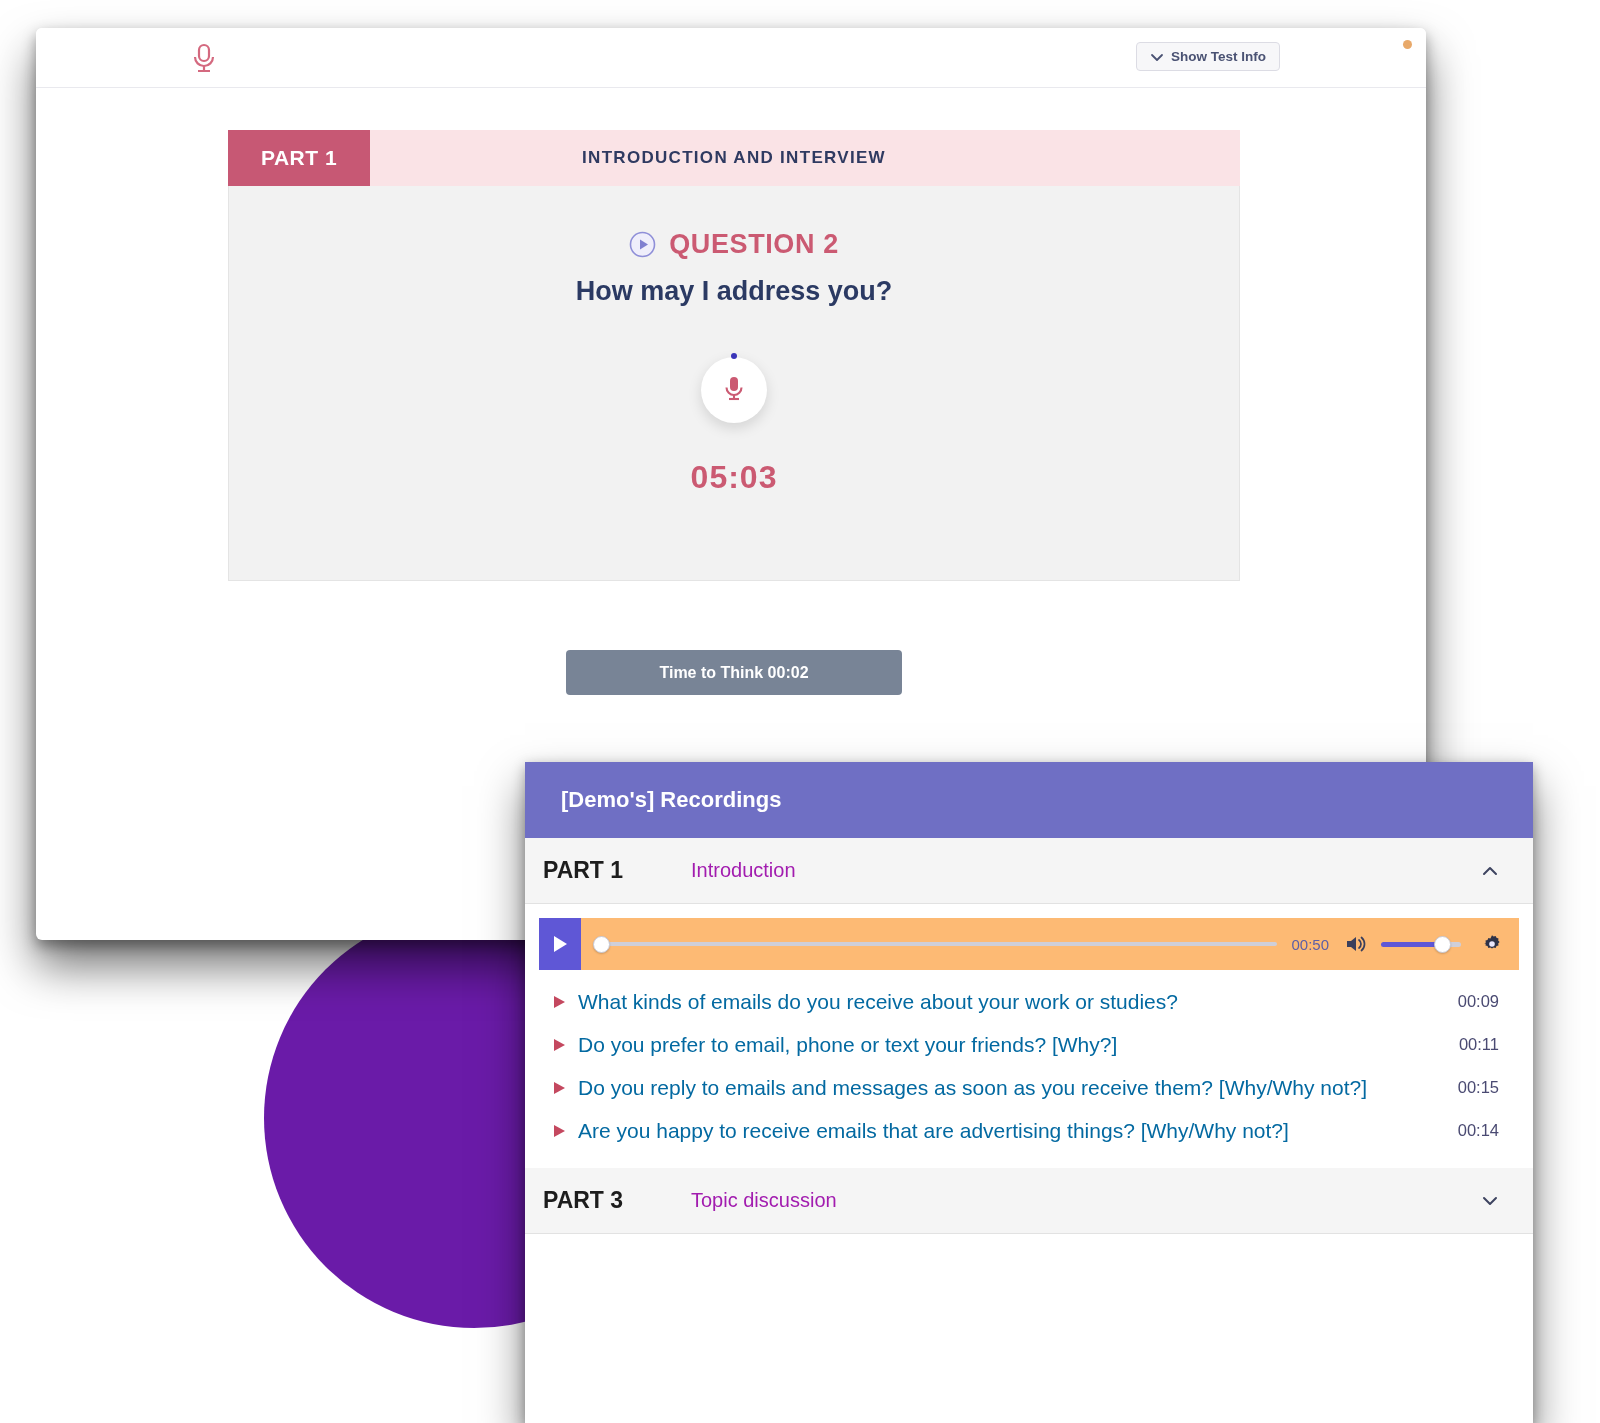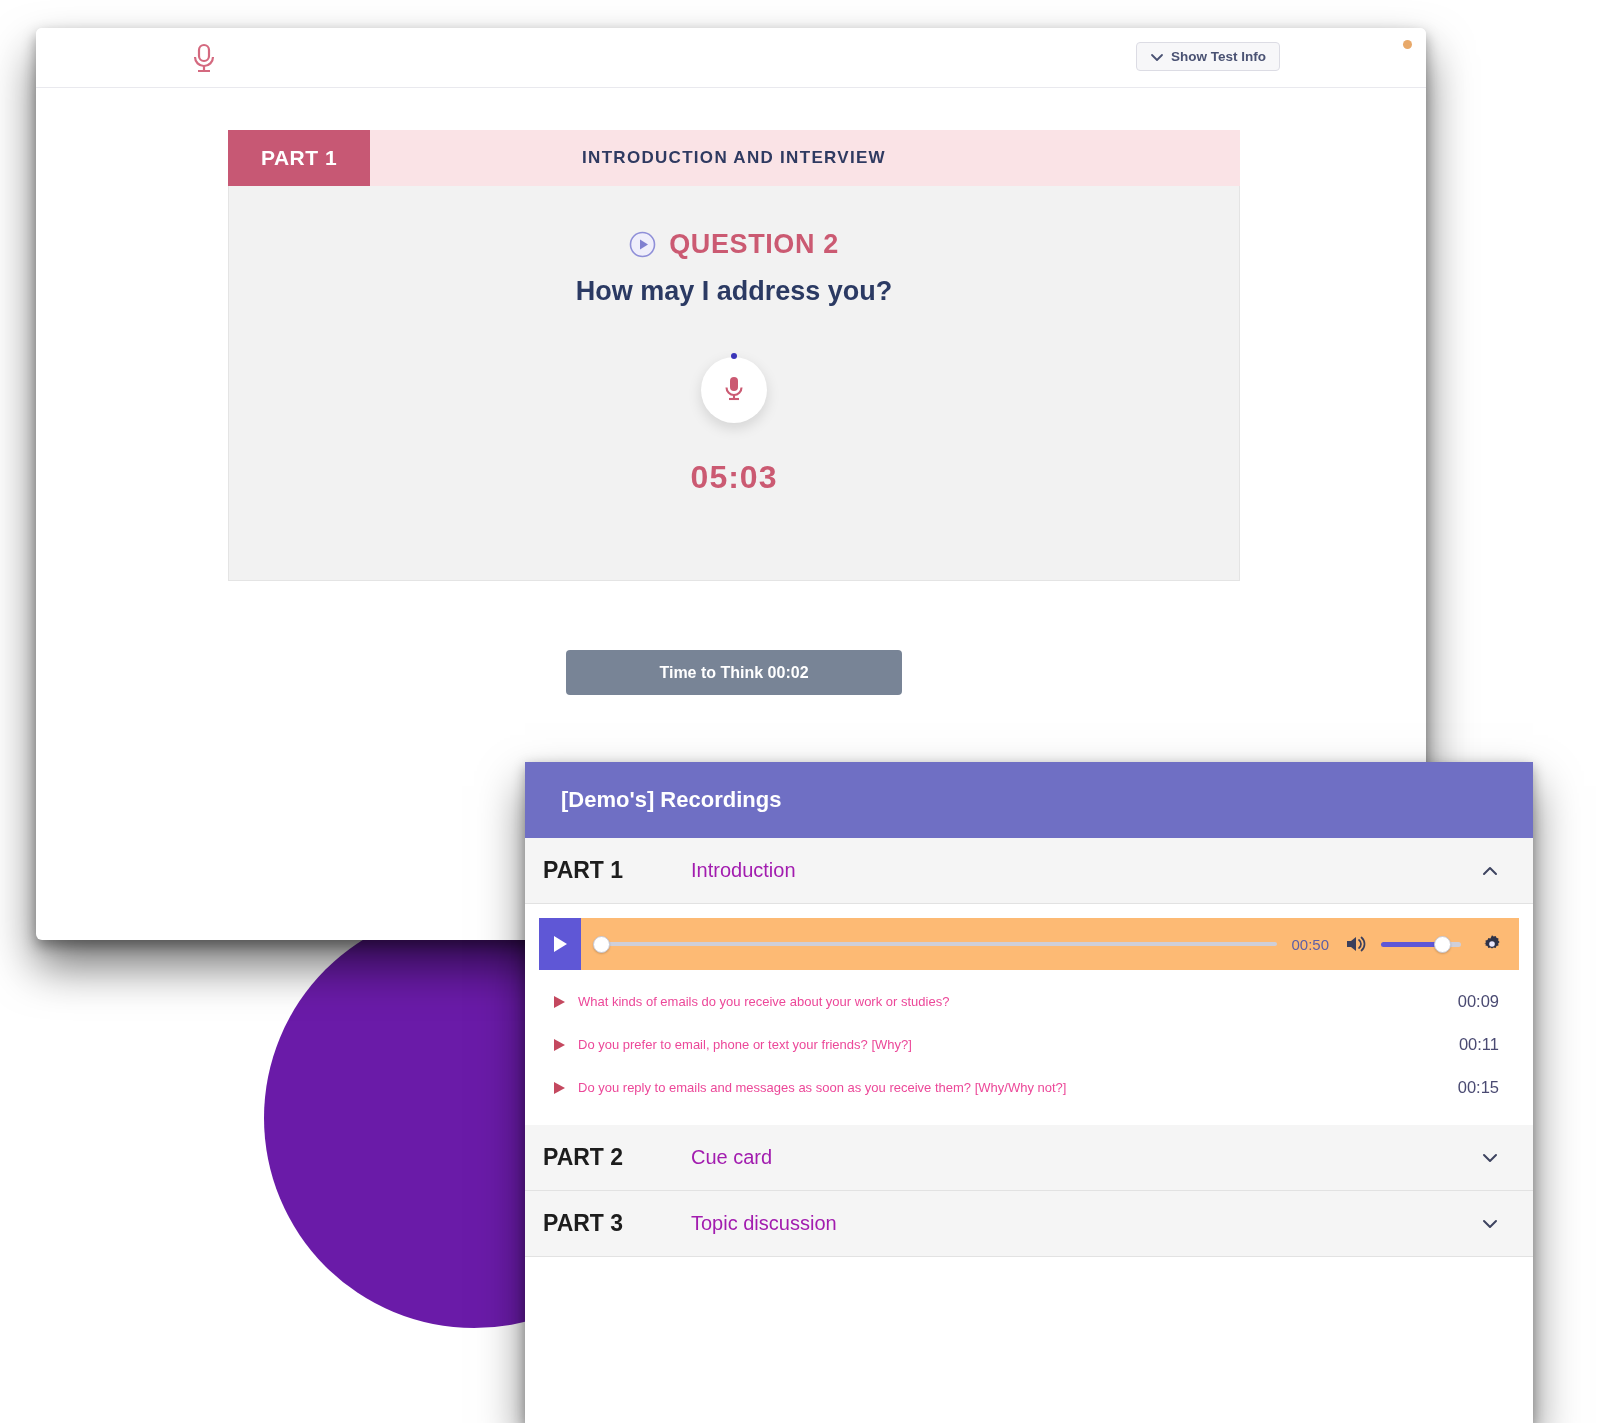--- a/index.html
+++ b/index.html
@@ -392,22 +392,22 @@
     cursor: pointer;
   }
   .q-row .tri {
     width: 16px;
     height: 16px;
     margin-right: 11px;
     flex: 0 0 16px;
   }
   .q-row .qtext {
     flex: 1;
-    color: #ec4899;
-    font-size: 13px;
+    color: #0369a1;
+    font-size: 21px;
   }
   .q-row .qtime {
     color: #4a4a72;
     font-size: 16.5px;
     white-space: nowrap;
   }
 </style>
 </head>
 <body>
 
@@ -549,32 +549,32 @@
       <div class="q-row">
         <span class="tri">
           <svg viewBox="0 0 16 16" width="16" height="16">
               <polygon points="3,2 14,8 3,14" fill="#c4485f"></polygon>
             </svg>
         </span>
         <span class="qtext">Do you reply to emails and messages as soon as you receive them? [Why/Why not?]</span>
         <span class="qtime">00:15</span>
       </div>
 
+      <div class="q-row">
+        <span class="tri">
+          <svg viewBox="0 0 16 16" width="16" height="16">
+              <polygon points="3,2 14,8 3,14" fill="#c4485f"></polygon>
+            </svg>
+        </span>
+        <span class="qtext">Are you happy to receive emails that are advertising things? [Why/Why not?]</span>
+        <span class="qtime">00:14</span>
+      </div>
 
     </div>
 
-    <div class="part-row">
-      <span class="p-num">PART 2</span>
-      <span class="p-name">Cue card</span>
-      <span class="p-chevron">
-        <svg viewBox="0 0 20 20" width="20" height="20">
-          <polyline points="4,7 10,13 16,7" fill="none" stroke="#3e4460" stroke-width="2" stroke-linecap="round" stroke-linejoin="round"></polyline>
-        </svg>
-      </span>
-    </div>
 
     <div class="part-row">
       <span class="p-num">PART 3</span>
       <span class="p-name">Topic discussion</span>
       <span class="p-chevron">
         <svg viewBox="0 0 20 20" width="20" height="20">
           <polyline points="4,7 10,13 16,7" fill="none" stroke="#3e4460" stroke-width="2" stroke-linecap="round" stroke-linejoin="round"></polyline>
         </svg>
       </span>
     </div>

